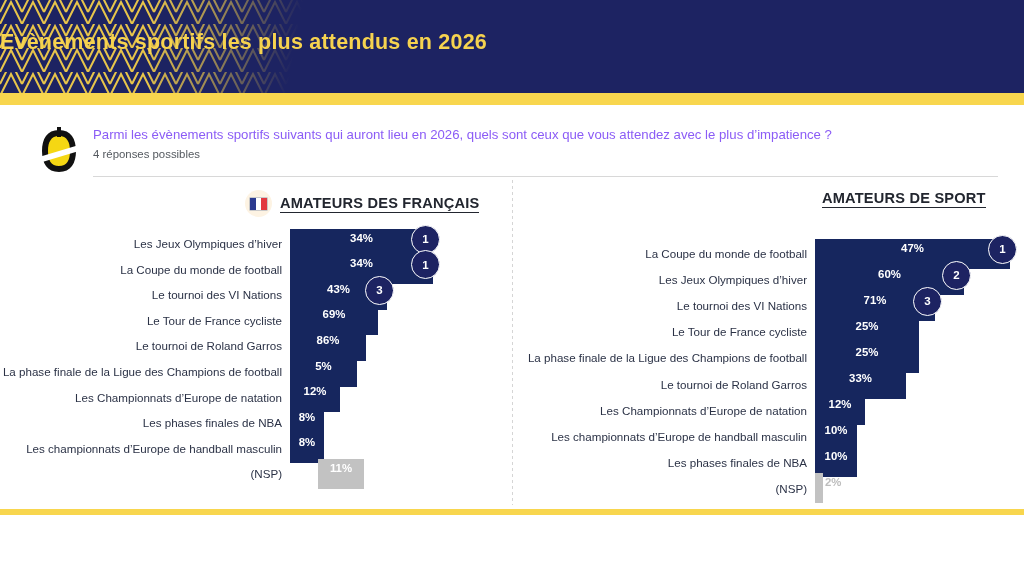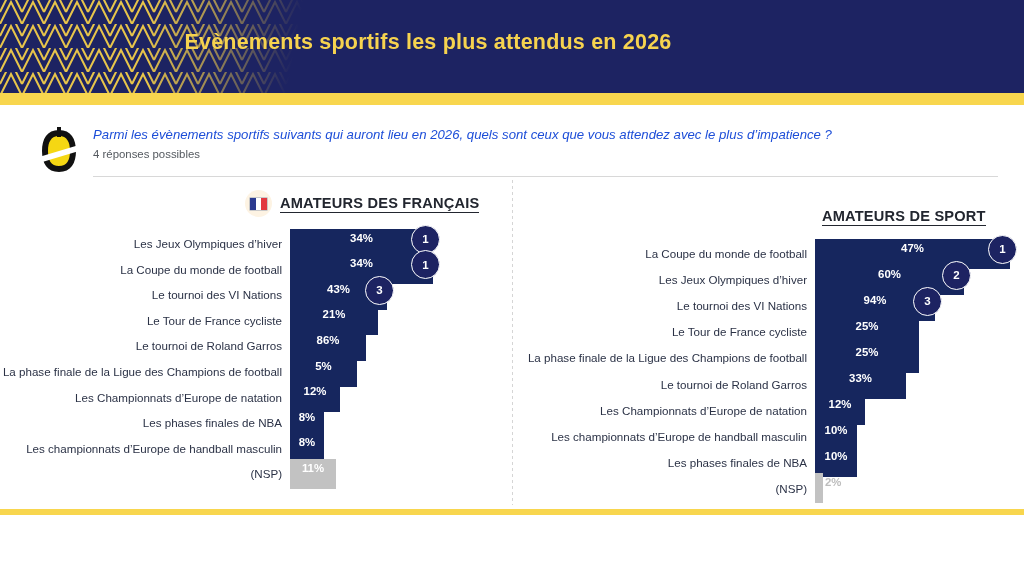--- a/index.html
+++ b/index.html
@@ -9,29 +9,29 @@
   }
   .slide{position:relative;width:1024px;height:578px;background:#fff;}
 
   
   .header{position:absolute;left:0;top:0;width:1024px;height:93px;background:#1d2362;overflow:hidden;}
   .chevrons{position:absolute;left:0;top:0;width:330px;height:93px;overflow:hidden;}
   .chevrons svg{display:block;}
   .chev-fade{position:absolute;top:0;left:150px;width:180px;height:93px;
     background:linear-gradient(100deg, rgba(29,35,98,0) 0%, rgba(29,35,98,0.35) 35%, rgba(29,35,98,1) 78%);}
   .header-title{
-    position:absolute;left:0;top:30px;width:856px;text-align:center;
+    position:absolute;left:0;top:30px;width:856px;
     color:#f6d34f;font-size:21.5px;font-weight:600;letter-spacing:.2px;
   }
   .yellow-band{position:absolute;left:0;top:93px;width:1024px;height:12px;background:#f8d64e;}
 
   
   .odoxa-mark{position:absolute;left:37px;top:127px;width:44px;height:48px;}
   .question{position:absolute;left:93px;top:127px;width:800px;}
-  .question .q-text{font-size:13.2px;color:#1d4ed8;line-height:1.25;font-style:italic;}
+  .question .q-text{font-size:13.2px;color:#8b5cf6;line-height:1.25;}
   .q-sub{font-size:11.4px;color:#54595f;margin-top:4px;}
   .q-rule{position:absolute;left:93px;top:176px;width:905px;height:1px;background:#d8d8d8;}
 
   
   .col-head{position:absolute;display:flex;align-items:center;gap:8px;}
   .col-head .ttl{
     font-size:14.6px;font-weight:700;color:#22262f;letter-spacing:.2px;
     border-bottom:1.6px solid #22262f;padding-bottom:1px;
   }
   .flagicon{width:27px;height:27px;border-radius:50%;background:#fdf3e3;
@@ -108,21 +108,21 @@
   <div class="col-head" style="left:245px;top:190px;">
     <span class="flagicon">
       <span class="flag">
           <i class="b"></i>
           <i class="w"></i>
           <i class="r"></i>
         </span>
     </span>
     <span class="ttl">AMATEURS DES FRANÇAIS</span>
   </div>
-  <div class="col-head" style="left:822px;top:190px;margin-top:18px;">
+  <div class="col-head" style="left:822px;top:190px;">
     <span class="ttl">AMATEURS DE SPORT</span>
   </div>
 
   <div class="divider"></div>
 
   <div class="chart" id="chart-left" style="left:290px;top:234px;width:215px;height:260px;">
       <div class="row" style="top: 0px;">
         <span class="lbl">Les Jeux Olympiques d’hiver</span>
         <div class="bar" style="width: 143px;">
           <span class="val">34%</span>
@@ -139,21 +139,21 @@
       <div class="row" style="top: 51.2px;">
         <span class="lbl">Le tournoi des VI Nations</span>
         <div class="bar" style="width: 97px;">
           <span class="val">43%</span>
           <span class="rank" style="left: 75px;">3</span>
         </div>
       </div>
       <div class="row" style="top: 76.8px;">
         <span class="lbl">Le Tour de France cycliste</span>
         <div class="bar" style="width: 88px;">
-          <span class="val">21%</span>
+          <span class="val">69%</span>
         </div>
       </div>
       <div class="row" style="top: 102.4px;">
         <span class="lbl">Le tournoi de Roland Garros</span>
         <div class="bar" style="width: 76px;">
           <span class="val">86%</span>
         </div>
       </div>
       <div class="row" style="top: 128px;">
         <span class="lbl">La phase finale de la Ligue des Champions de football</span>
@@ -174,21 +174,21 @@
         </div>
       </div>
       <div class="row" style="top: 204.8px;">
         <span class="lbl">Les championnats d’Europe de handball masculin</span>
         <div class="bar" style="width: 34px;">
           <span class="val">8%</span>
         </div>
       </div>
       <div class="row" style="top: 230.4px;">
         <span class="lbl">(NSP)</span>
-        <div class="bar nsp" style="width: 46px;">
+        <div class="bar nsp" style="width: 46px; margin-left: 28px;">
           <span class="val">11%</span>
         </div>
       </div>
     </div>
 
   <div class="chart" id="chart-right" style="left:815px;top:244px;width:200px;height:260px;">
       <div class="row" style="top: 0px;">
         <span class="lbl">La Coupe du monde de football</span>
         <div class="bar" style="width: 195px;">
           <span class="val">47%</span>
@@ -198,21 +198,21 @@
       <div class="row" style="top: 26.1px;">
         <span class="lbl">Les Jeux Olympiques d’hiver</span>
         <div class="bar" style="width: 149px;">
           <span class="val">60%</span>
           <span class="rank" style="left: 127px;">2</span>
         </div>
       </div>
       <div class="row" style="top: 52.2px;">
         <span class="lbl">Le tournoi des VI Nations</span>
         <div class="bar" style="width: 120px;">
-          <span class="val">94%</span>
+          <span class="val">71%</span>
           <span class="rank" style="left: 98px;">3</span>
         </div>
       </div>
       <div class="row" style="top: 78.3px;">
         <span class="lbl">Le Tour de France cycliste</span>
         <div class="bar" style="width: 104px;">
           <span class="val">25%</span>
         </div>
       </div>
       <div class="row" style="top: 104.4px;">

